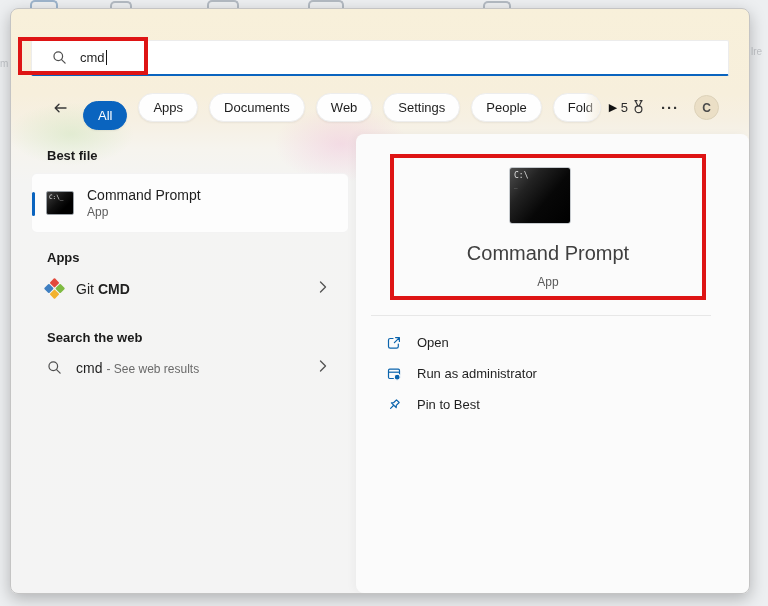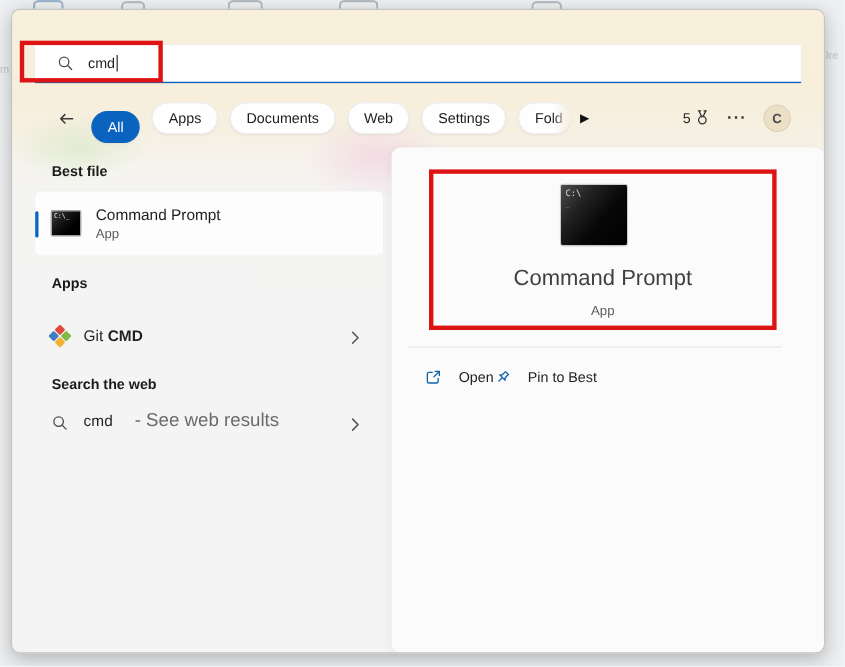--- a/index.html
+++ b/index.html
@@ -71,47 +71,47 @@
   .accent-bar{position:absolute;left:0px;top:18px;width:3px;height:24px;border-radius:2px;background:#0a64bf;}
   .term-icon-sm{
     width:28px;height:24px;border:1px solid #9aa0a6;border-radius:2px;box-sizing:border-box;
     background:linear-gradient(135deg,#3d3d3d 0%,#101010 45%,#000 70%);
     color:#e8e8e8;font-size:6px;line-height:7px;padding:1px 0 0 2px;overflow:hidden;
     font-family:"DejaVu Sans Mono",monospace;flex:0 0 auto;
   }
   .best-texts{margin-left:13px;display:flex;flex-direction:column;gap:2px;}
   .item-title{font-size:14px;color:#1e1e1e;}
   .item-sub{font-size:12px;color:#5d5d5d;}
-  .list-row{position:absolute;left:20px;width:318px;height:32px;display:flex;align-items:flex-end;padding-left:16px;box-sizing:border-box;}
+  .list-row{position:absolute;left:20px;width:318px;height:32px;display:flex;align-items:flex-start;padding-left:16px;box-sizing:border-box;}
   .git-icon{width:15px;height:15px;transform:rotate(45deg);display:grid;grid-template-columns:7px 7px;grid-template-rows:7px 7px;gap:1px;flex:0 0 auto;}
   .git-icon i{border-radius:1px;}
   .row-label{margin-left:14px;font-size:14px;color:#1f1f1f;}
   .bold{font-weight:700;margin-left:4px;}
-  .web-suffix{margin-left:20px;font-size:17px;color:#6a6a6a;}
+  .web-suffix{margin-left:4px;font-size:12px;color:#6a6a6a;}
   .chevron{position:absolute;right:22px;width:8px;height:12px;}
 
   
   .preview-card{
     position:absolute;left:345px;top:125px;width:393px;height:459px;
     background:#fbfbfb;border-radius:8px 8px 8px 8px;
     box-shadow:-3px 0 8px rgba(0,0,0,0.035);
   }
   .term-icon-lg{
     position:absolute;left:153px;top:33px;width:62px;height:57px;
     border:1px solid #c7cbcf;border-radius:3px;box-sizing:border-box;
     background:linear-gradient(130deg,#4e4e4e 0%,#222 30%,#070707 60%,#000 100%);
     color:#ddd;font-size:8px;line-height:9px;padding:3px 0 0 4px;
     font-family:"DejaVu Sans Mono",monospace;
   }
   .term-icon-lg .l2{font-size:6px;color:#9a9a9a;}
   .preview-title-wrap{position:absolute;left:34px;top:108px;width:316px;text-align:center;}
   .preview-title{font-size:20px;color:#3f3f3f;}
   .preview-sub{margin-top:10px;font-size:12px;color:#5a5a5a;}
   .divider{position:absolute;left:15px;top:181px;width:340px;height:1px;background:#e7e7e7;}
-  .actions{position:absolute;left:30px;top:193px;display:flex;flex-direction:row;}
+  .actions{position:absolute;left:30px;top:193px;display:flex;flex-direction:column;}
   .action-row{height:31px;display:flex;align-items:center;gap:15px;}
   .action-icon{width:16px;height:16px;flex:0 0 auto;}
   .action-label{font-size:13px;color:#1f1f1f;}
 </style>
 </head>
 <body>
 
 <div class="screen">
 
   <div class="artifact art-shape art-blue" style="left:30px;top:0;width:24px;"></div>
@@ -147,20 +147,23 @@
             <span>Apps</span>
           </div>
         <div class="pill">
             <span>Documents</span>
           </div>
         <div class="pill">
             <span>Web</span>
           </div>
         <div class="pill">
             <span>Settings</span>
+          </div>
+        <div class="pill">
+            <span>People</span>
           </div>
         <div class="pill truncated">
             <span>Fold</span>
           </div>
       </div>
       <div class="overflow-arrow">▶</div>
     </div>
 
     <div class="right-cluster">
       <div class="rewards">
@@ -195,21 +198,21 @@
           <i style="background:#7fbb42;"></i>
           <i style="background:#3f7fc1;"></i>
           <i style="background:#f2b22e;"></i>
       </span>
       <span class="row-label"><span>Git</span><span class="bold">CMD</span></span>
       <svg class="chevron" viewBox="0 0 8 12">
         <path d="M1.5 1 L6.5 6 L1.5 11" fill="none" stroke="#555" stroke-width="1.4" stroke-linecap="round" stroke-linejoin="round"></path>
       </svg>
     </div>
 
-    <div class="sec-header" style="top:333px;">Search the web</div>
+    <div class="sec-header" style="top:321px;">Search the web</div>
 
     <div class="list-row" style="top:351px;">
       <svg width="15" height="15" viewBox="0 0 16 16" style="flex:0 0 auto;">
         <circle cx="6.7" cy="6.7" r="4.6" fill="none" stroke="#4f4f4f" stroke-width="1.3"></circle>
         <path d="M10.2 10.2 L14 14" stroke="#4f4f4f" stroke-width="1.3" stroke-linecap="round"></path>
       </svg>
       <span class="row-label"><span>cmd</span><span class="web-suffix">- See web results</span></span>
       <svg class="chevron" viewBox="0 0 8 12">
         <path d="M1.5 1 L6.5 6 L1.5 11" fill="none" stroke="#555" stroke-width="1.4" stroke-linecap="round" stroke-linejoin="round"></path>
       </svg>
@@ -225,20 +228,28 @@
       </div>
       <div class="divider"></div>
 
       <div class="actions">
         <div class="action-row">
           <svg class="action-icon" viewBox="0 0 16 16">
             <path d="M7 3.5H4.2C3.3 3.5 2.5 4.2 2.5 5.1v6.4c0 .9.8 1.7 1.7 1.7h6.4c.9 0 1.7-.8 1.7-1.7V9" fill="none" stroke="#0b64ad" stroke-width="1.2" stroke-linecap="round"></path>
             <path d="M9.6 2.6h3.8v3.8 M13.2 2.8 8.4 7.6" fill="none" stroke="#0b64ad" stroke-width="1.2" stroke-linecap="round" stroke-linejoin="round"></path>
           </svg>
           <span class="action-label">Open</span>
+        </div>
+        <div class="action-row">
+          <svg class="action-icon" viewBox="0 0 16 16">
+            <rect x="2.5" y="3.2" width="11" height="9.3" rx="1.2" fill="none" stroke="#0b64ad" stroke-width="1.2"></rect>
+            <path d="M2.5 6.2H13.5" stroke="#0b64ad" stroke-width="1.2"></path>
+            <circle cx="11.2" cy="11.2" r="3" fill="#0b64ad" stroke="#fbfbfb" stroke-width="1.2"></circle>
+          </svg>
+          <span class="action-label">Run as administrator</span>
         </div>
         <div class="action-row">
           <svg class="action-icon" viewBox="0 0 16 16">
             <g transform="rotate(45 8 8)" fill="none" stroke="#0b64ad" stroke-width="1.2">
               <path d="M6.1 2.6h3.8v4.1l1.5 1.6H4.6l1.5-1.6z" stroke-linejoin="round"></path>
               <path d="M8 8.4v4.4" stroke-linecap="round"></path>
             </g>
           </svg>
           <span class="action-label">Pin to Best</span>
         </div>

